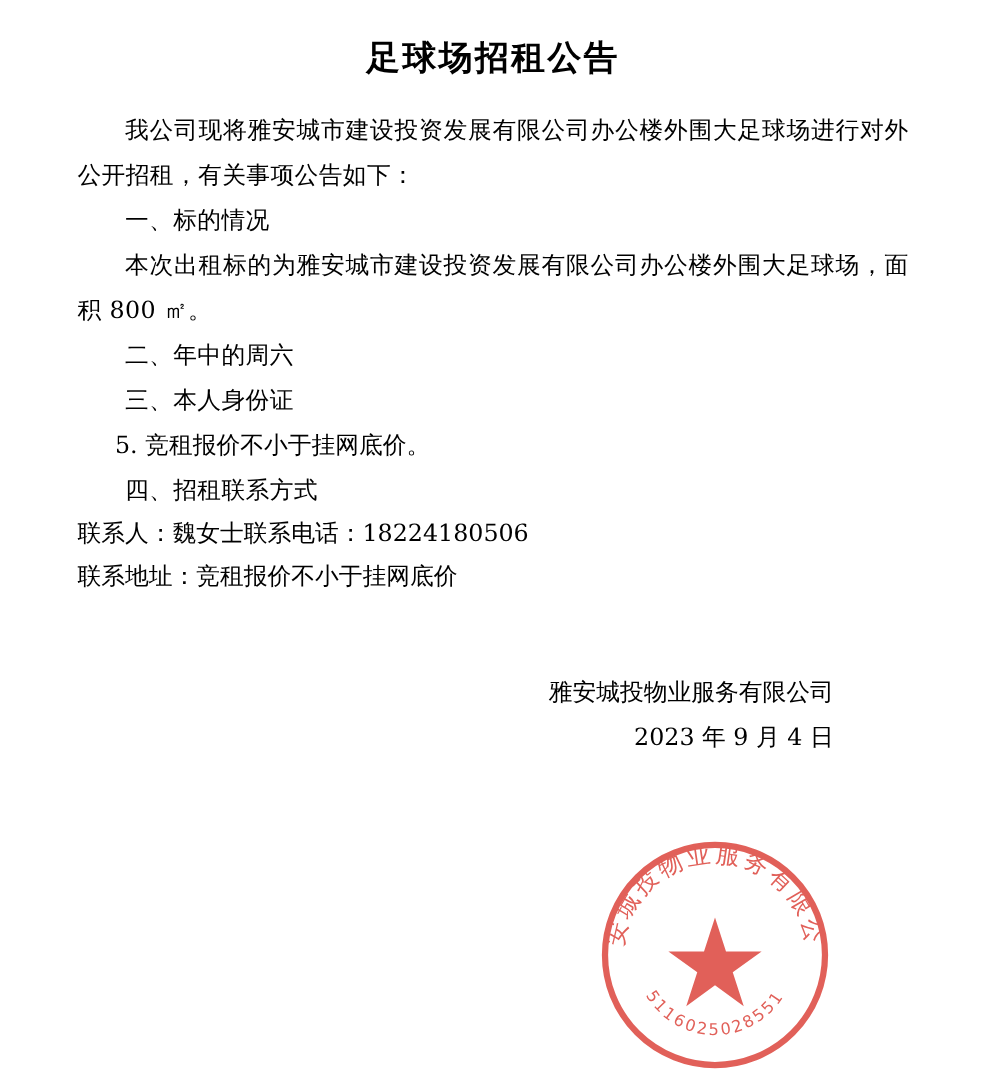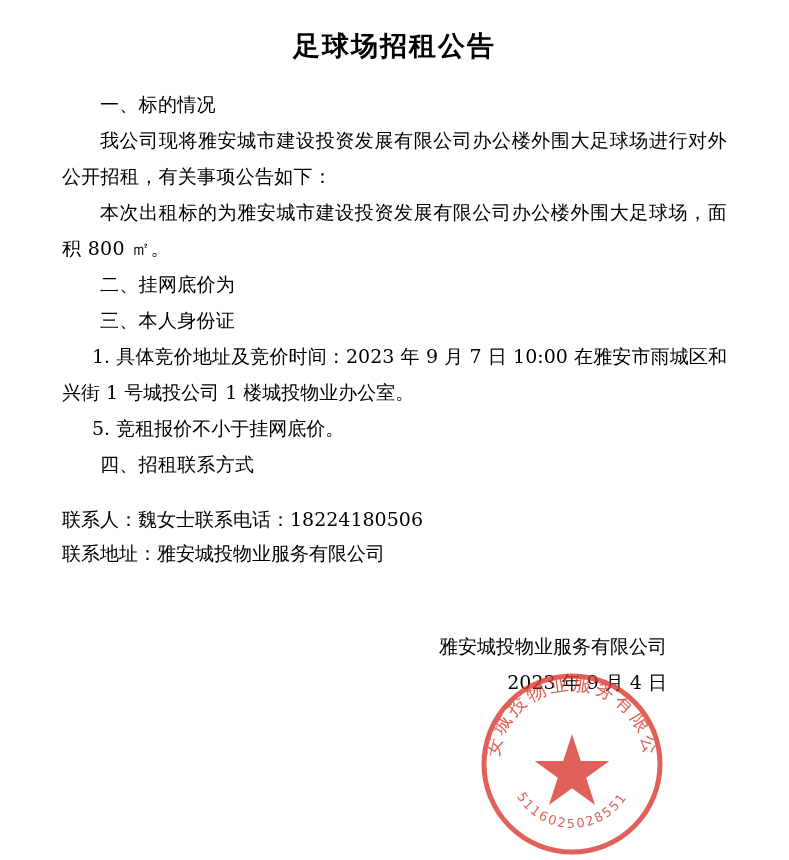--- a/index.html
+++ b/index.html
@@ -48,21 +48,21 @@
     text-indent: 30px;
     text-align: justify;
   }
   .contact {
     font-size: 19px;
     line-height: 34px;
     margin: 0;
     text-indent: 0;
   }
   .contact-block {
-    margin-top: 20px;
+    margin-top: 0;
   }
   .signature {
     margin-top: 58px;
     text-align: right;
     padding-right: 60px;
     position: relative;
     z-index: 1;
   }
   .signature div {
     font-size: 19px;
@@ -81,34 +81,33 @@
     display: block;
   }
 </style>
 </head>
 <body>
 
 <div class="page">
 
   <h1 class="doc-title">足球场招租公告</h1>
 
+  <p class="para indent-2">我公司现将雅安城市建设投资发展有限公司办公楼外围大足球场进行对外公开招租，有关事项公告如下：</p>
   <p class="para indent-2">一、标的情况</p>
-  <p class="para indent-2">我公司现将雅安城市建设投资发展有限公司办公楼外围大足球场进行对外公开招租，有关事项公告如下：</p>
   <p class="para indent-2">本次出租标的为雅安城市建设投资发展有限公司办公楼外围大足球场，面积 800 ㎡。</p>
-  <p class="para indent-2">二、挂网底价为</p>
+  <p class="para indent-2">二、年中的周六</p>
   <p class="para indent-2">三、本人身份证</p>
 
-  <p class="list-item">1. 具体竞价地址及竞价时间：2023 年 9 月 7 日 10:00 在雅安市雨城区和兴街 1 号城投公司 1 楼城投物业办公室。</p>
   <p class="list-item">5. 竞租报价不小于挂网底价。</p>
 
   <p class="para indent-2">四、招租联系方式</p>
 
   <div class="contact-block">
     <p class="contact">联系人：魏女士联系电话：18224180506</p>
-    <p class="contact">联系地址：雅安城投物业服务有限公司</p>
+    <p class="contact">联系地址：竞租报价不小于挂网底价</p>
   </div>
 
   <div class="signature">
     <div>雅安城投物业服务有限公司</div>
     <div>2023 年 9 月 4 日</div>
   </div>
 
   <div class="stamp">
     <svg width="208" height="208" viewBox="0 0 208 208" xmlns="http://www.w3.org/2000/svg">
       <defs>

